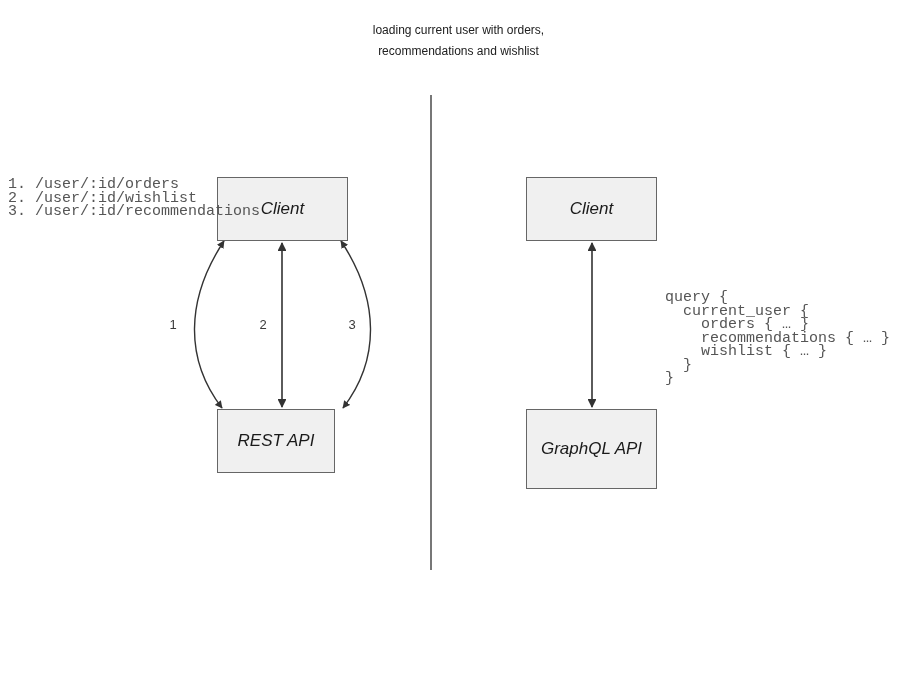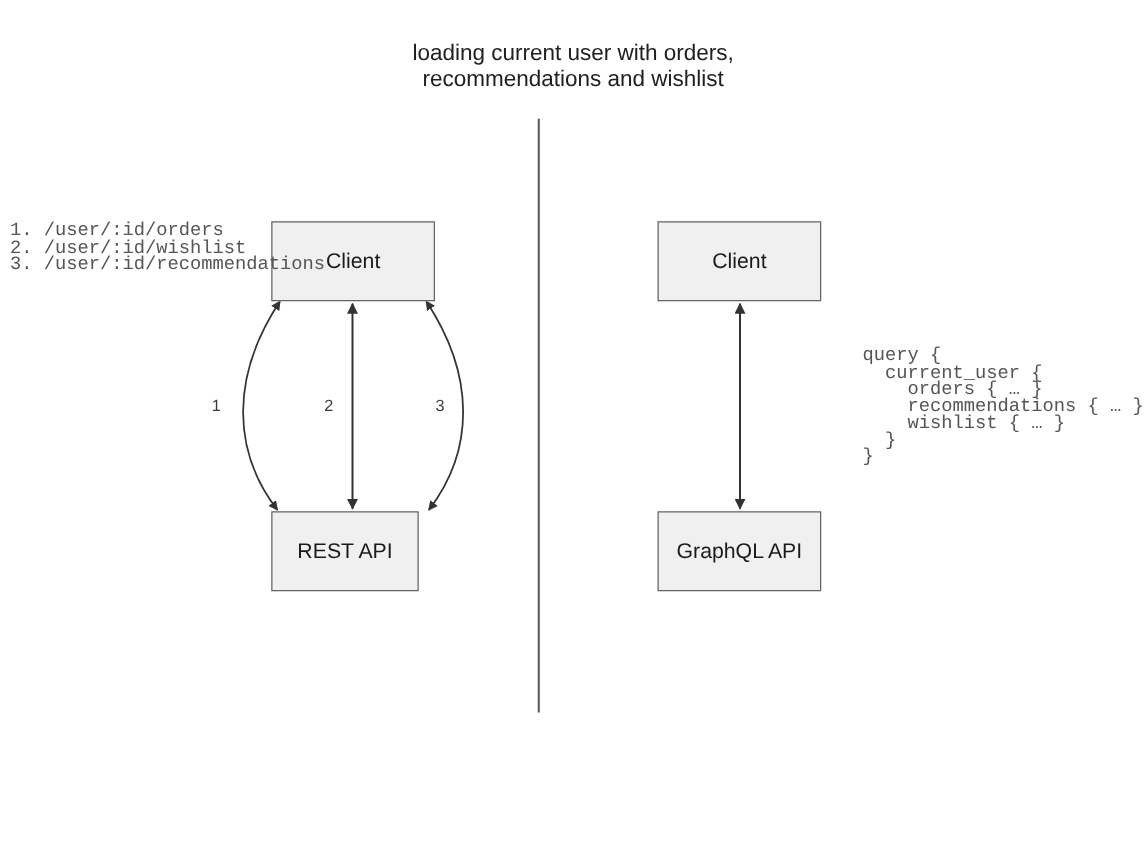--- a/index.html
+++ b/index.html
@@ -18,43 +18,44 @@
   #canvas {
     position: absolute;
     left: 0;
     top: 0;
     width: 917px;
     height: 689px;
   }
   .title {
     position: absolute;
     left: 0;
-    top: 32px;
+    top: 20px;
     width: 917px;
     text-align: center;
-    font-size: 18px;
+    font-size: 12px;
     line-height: 21px;
     color: #202020;
     white-space: pre-line;
   }
   .node {
     position: absolute;
     box-sizing: border-box;
     background: #f0f0f0;
     border: 1px solid #666666;
     display: flex;
     align-items: center;
     justify-content: center;
     font-size: 17px;
     color: #1a1a1a;
+    font-style: italic;
   }
   #node-client-rest  { left: 217px; top: 177px; width: 131px; height: 64px; }
   #node-rest-api     { left: 217px; top: 409px; width: 118px; height: 64px; }
   #node-client-gql   { left: 526px; top: 177px; width: 131px; height: 64px; }
-  #node-gql-api      { left: 526px; top: 409px; width: 131px; height: 64px; }
+  #node-gql-api      { left: 526px; top: 409px; width: 131px; height: 80px; }
 
   .edge-label {
     position: absolute;
     font-size: 13px;
     color: #3a3a3a;
     text-align: center;
     width: 20px;
   }
   #edge-label-1 { left: 163px; top: 317px; }
   #edge-label-2 { left: 253px; top: 317px; }
@@ -62,21 +63,21 @@
 
   .code {
     position: absolute;
     font-family: "Liberation Mono", "DejaVu Sans Mono", monospace;
     font-size: 15px;
     line-height: 13.5px;
     color: #555555;
     white-space: pre;
   }
   #rest-endpoints { left: 8px; top: 178px; }
-  #gql-query      { left: 665px; top: 278px; margin-left: 25px; }
+  #gql-query      { left: 665px; top: 291px; }
 </style>
 </head>
 <body>
 
 <svg id="canvas" viewBox="0 0 917 689" xmlns="http://www.w3.org/2000/svg">
   <defs>
     <marker id="arrow-end" viewBox="0 0 10 10" refX="9" refY="5" markerWidth="5.5" markerHeight="5.5" orient="auto-start-reverse">
       <path d="M 0 0 L 10 5 L 0 10 z" fill="#333333"></path>
     </marker>
     <marker id="arrow-start" viewBox="0 0 10 10" refX="9" refY="5" markerWidth="5.5" markerHeight="5.5" orient="auto-start-reverse">

